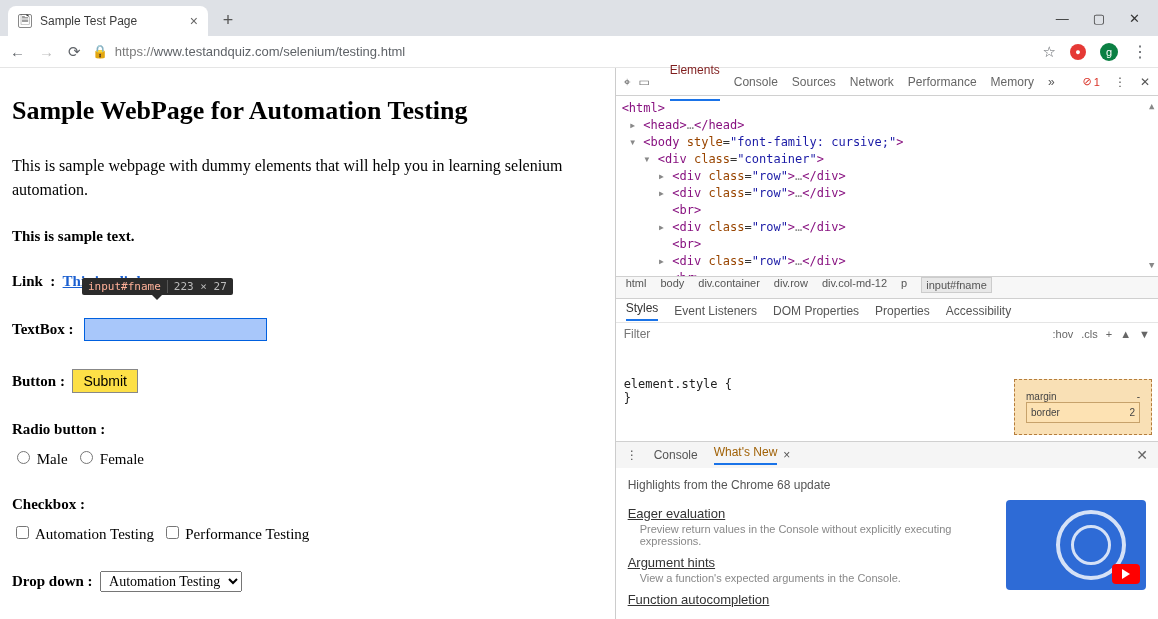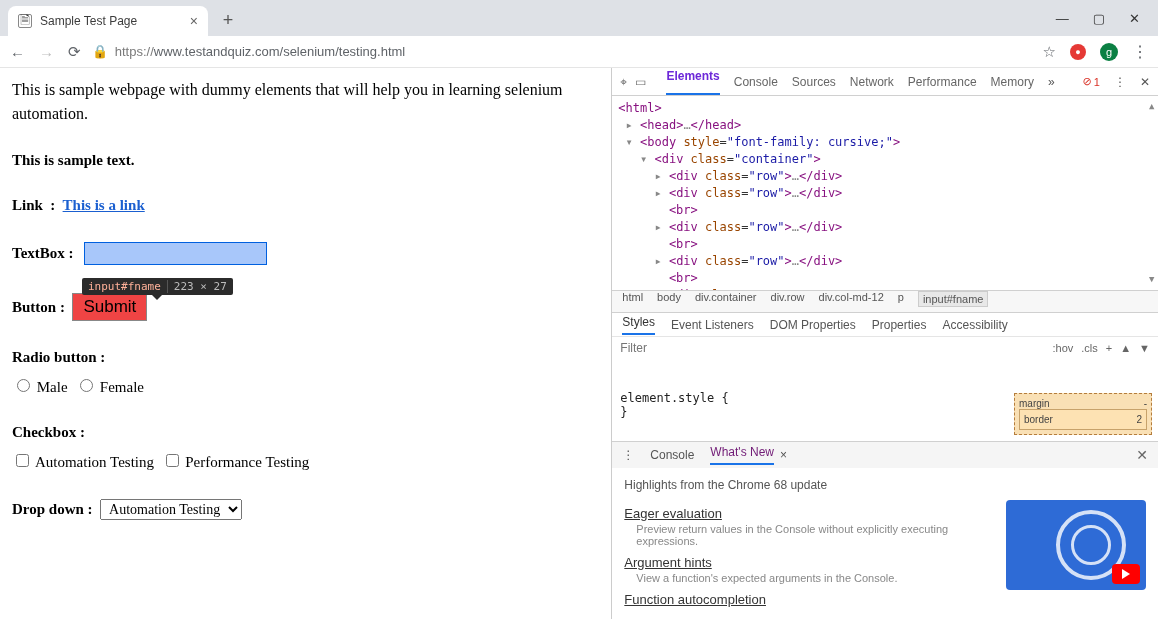--- a/index.html
+++ b/index.html
@@ -36,29 +36,29 @@
   .page p.lead { font-size:16px; margin:0 0 26px 0; line-height:1.5;}
   .page .bold { font-weight:bold;}
   .page .row { font-size:15px; margin-bottom:28px;}
   .page a { color:#1a5fd0;}
   .page .tb-row { display:flex; align-items:center; gap:10px;}
   .hl-input { width:183px; height:23px; background:#a8c7fa; border:1px solid #0060df; display:inline-block;}
   .tooltip { position:absolute; left:82px; top:210px; background:#2b2b2b; color:#fff; font-family:Consolas, monospace; font-size:11px; border-radius:2px; display:flex; align-items:center; padding:2px 6px; gap:6px;}
   .tooltip .sel { color:#ffb199;}
   .tooltip .dim { color:#bbb; border-left:1px solid #555; padding-left:6px;}
   .tooltip::after { content:""; position:absolute; left:50%; bottom:-5px; margin-left:-5px; width:0; height:0; border-left:5px solid transparent; border-right:5px solid transparent; border-top:5px solid #2b2b2b;}
-  .btn { font-family:Arial; font-size:17px; padding:3px 10px; border:1px solid #888; background:#ef4444;}
+  .btn { font-family:Arial; font-size:14px; padding:3px 10px; border:1px solid #888; background:#fde047;}
   .radio, .chk { accent-color:#555; margin-right:3px;}
   select { font-family:"Comic Sans MS", cursive; font-size:14px; padding:1px 4px;}
 
   
   .devtools { flex:1; border-left:1px solid #ccc; display:flex; flex-direction:column; background:#fff; font-family:"Segoe UI", Arial; font-size:12px;}
   .dt-top { height:28px; border-bottom:1px solid #d0d0d0; display:flex; align-items:center; padding:0 8px; gap:14px; color:#555;}
   .dt-top .tab-item { color:#666; cursor:default;}
-  .dt-top .tab-item.active { color:#6d28d9; border-bottom:2px solid #1a73e8; padding-bottom:10px;font-weight:bold;}
+  .dt-top .tab-item.active { color:#7f1d1d; border-bottom:2px solid #1a73e8; padding-bottom:22px;}
   .dt-top .spacer { flex:1;}
   .dt-top .err { color:#d93025; font-size:11px; display:flex; align-items:center; gap:2px;}
   .dt-icons { display:flex; align-items:center; gap:8px; color:#666; margin-right:6px;}
 
   .dt-elements { flex:1; overflow:hidden; font-family:Consolas, monospace; font-size:12px; padding:4px 0 4px 6px; line-height:17px; color:#333; position:relative;}
   .dt-elements .ln { white-space:pre;}
   .tag { color:#881280;}
   .attr { color:#994500;}
   .val { color:#1a1aa6;}
   .arrow { color:#888;}
@@ -69,27 +69,27 @@
 
   .styles-bar { border-top:1px solid #d0d0d0; height:24px; display:flex; align-items:center; gap:16px; padding:0 10px; color:#555;}
   .styles-bar .active { color:#333; border-bottom:2px solid #1a73e8; padding-bottom:4px;}
   .filter-row { border-top:1px solid #e5e5e5; display:flex; align-items:center;}
   .filter-row input { flex:1; border:none; outline:none; padding:4px 8px; font-size:12px;}
   .filter-row .rtools { display:flex; align-items:center; gap:8px; padding:0 8px; color:#666; font-size:11px;}
   .style-body { display:flex;margin-top:28px;}
   .style-code { padding:4px 8px; font-family:Consolas, monospace;}
 
   .boxmodel { min-width:150px; padding:6px; }
-  .bm-margin { border:1px dashed #b57d3c; background:#f9e0b5; padding:4px; font-size:10px; color:#444;}
+  .bm-margin { border:1px dashed #b57d3c; background:#f9e0b5; padding:11px; font-size:10px; color:#444;}
   .bm-border { border:1px solid #c7a26b; background:#fde2b3; padding:4px;}
   .bm-label { font-size:10px;}
 
   .bottom-drawer { border-top:1px solid #d0d0d0;}
   .bd-tabs { height:26px; display:flex; align-items:center; gap:16px; padding:0 10px; color:#555; background:#f5f5f5;}
-  .bd-tabs .active { color:#701a75; border-bottom:2px solid #1a73e8; padding-bottom:4px;}
+  .bd-tabs .active { color:#a16207; border-bottom:2px solid #1a73e8; padding-bottom:4px;}
   .bd-tabs .x { margin-left:-10px; font-size:12px;}
   .bd-close { margin-left:auto; font-size:14px; color:#666;}
   .bd-body { padding:10px 12px; background:#fff;}
   .bd-body h4 { margin:0 0 8px 0; font-weight:normal; color:#555; font-size:12px;}
   .bd-split { display:flex; gap:18px;}
   .bd-text { flex:1;}
   .bd-text .hl { color:#333; font-size:13px; margin:6px 0 2px 0;text-decoration:underline;}
   .bd-text .sub { color:#888; font-size:11px; margin:0 0 8px 12px;}
   .yt { width:140px; height:90px; background:#2e6bd6; border-radius:4px; position:relative; overflow:hidden;}
   .yt .circ { width:70px; height:70px; border:4px solid #fff; border-radius:50%; position:absolute; top:10px; left:50px; opacity:.8;}
@@ -130,20 +130,21 @@
     <span class="star">☆</span>
     <span class="red-dot">●</span>
     <span class="green-dot">g</span>
     <span class="kebab">⋮</span>
   </div>
 </div>
 
 <div class="split">
 
   <div class="page">
+    <h1>Sample WebPage for Automation Testing</h1>
     <p class="lead">This is sample webpage with dummy elements that will help you in learning selenium automation.</p>
     <div class="row bold">This is sample text.</div>
 
     <div class="tooltip">
       <span class="sel">input#fname</span>
       <span class="dim">223 × 27</span>
     </div>
 
     <div class="row bold">
       <span>Link</span> &nbsp;:&nbsp;

